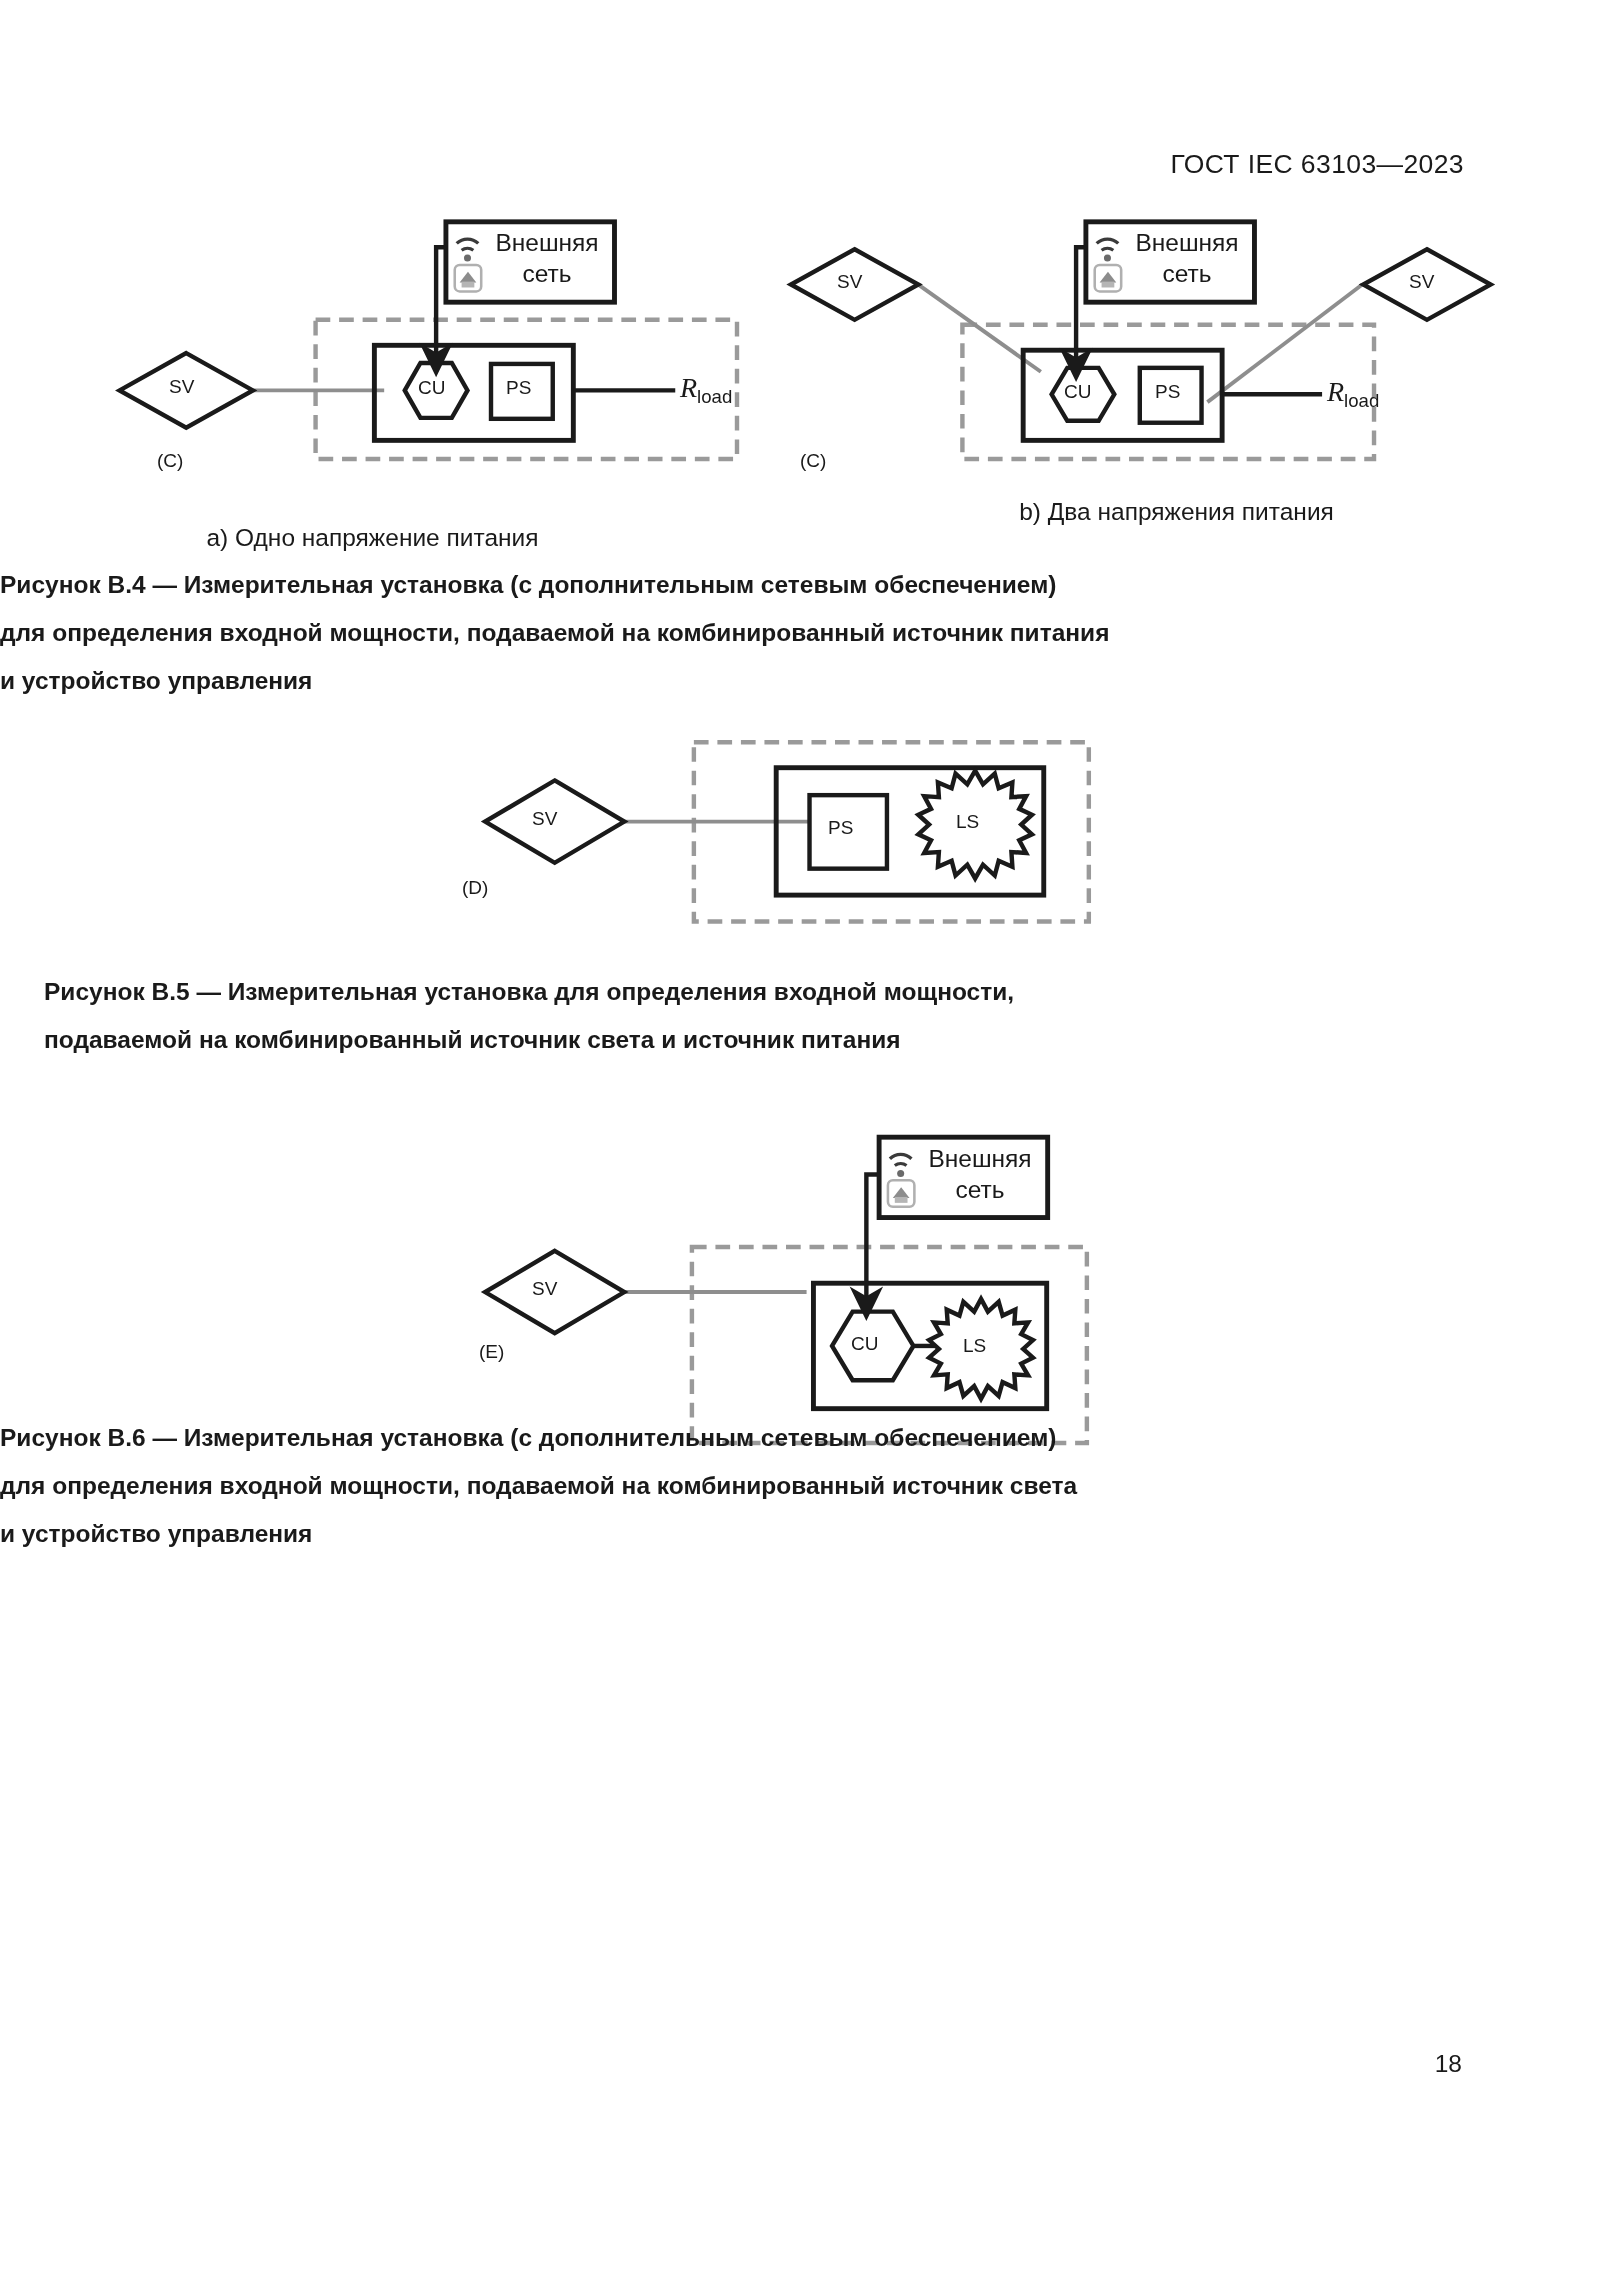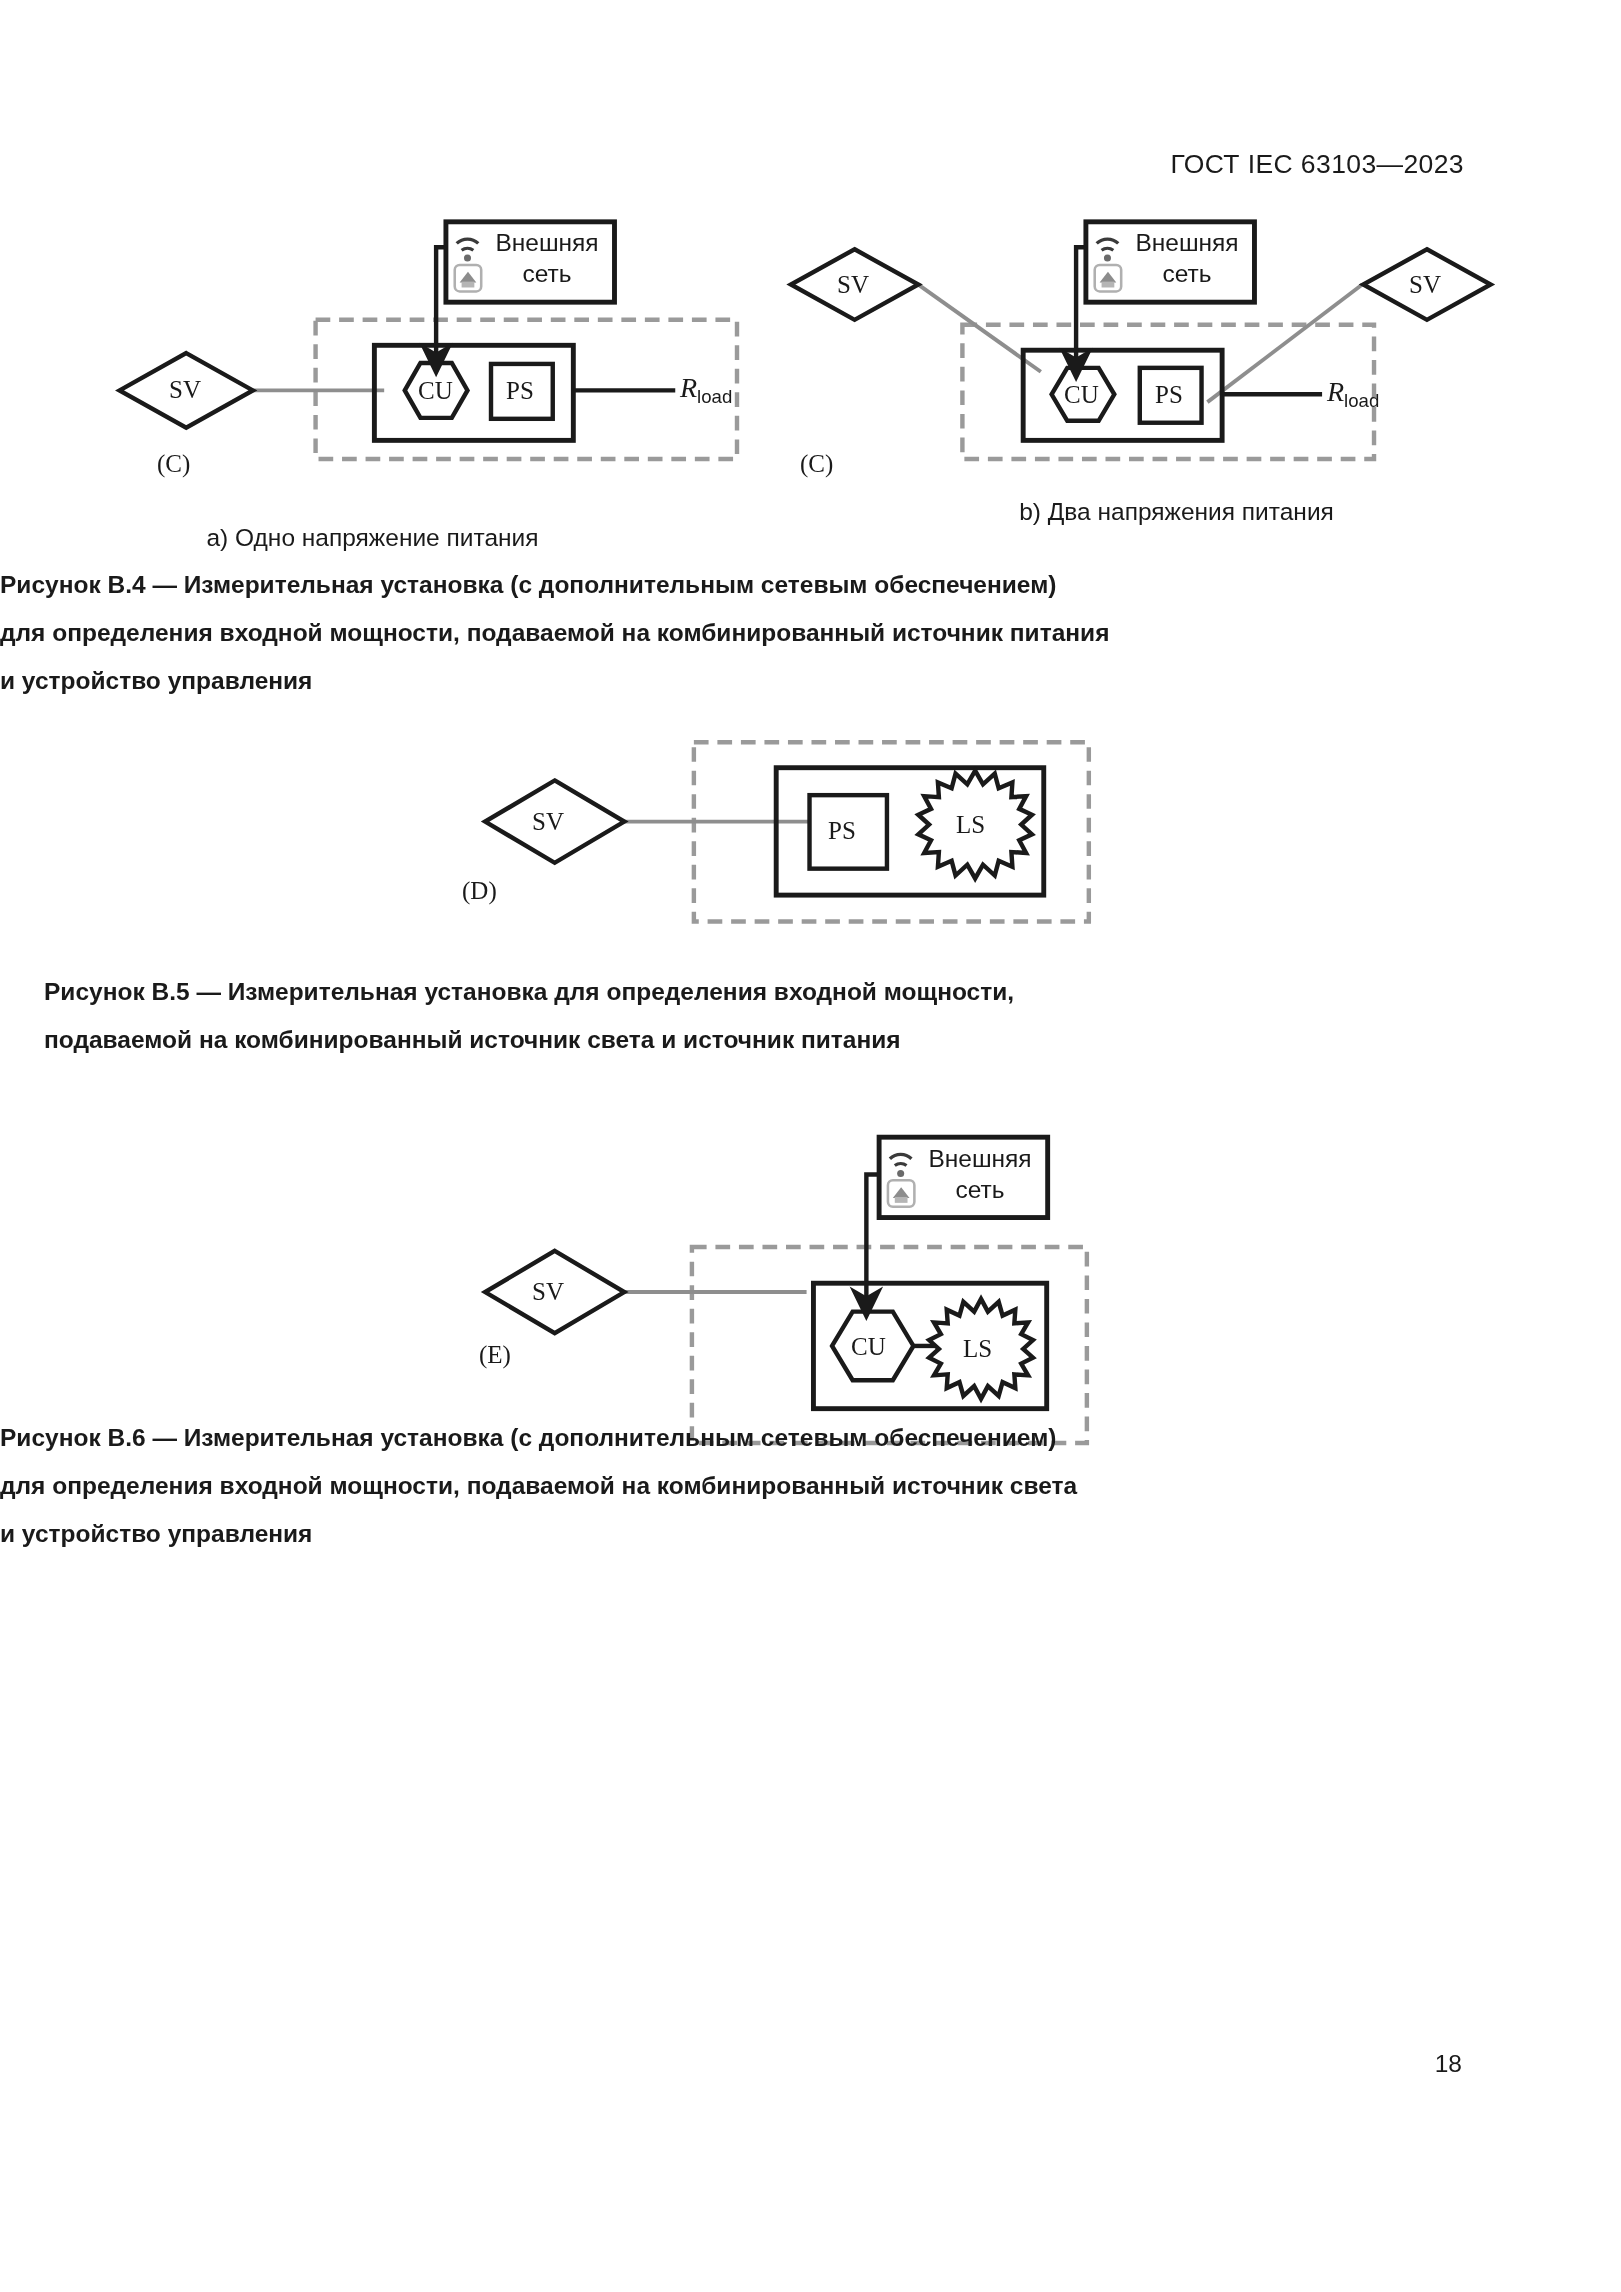--- a/index.html
+++ b/index.html
@@ -59,23 +59,22 @@
   .subcaption {
     position: absolute;
     font-size: 24.5px;
     text-align: center;
     white-space: nowrap;
   }
 
   
   .dlabel {
     position: absolute;
-    font-size: 25px;
-    white-space: nowrap;
-    font-family: Liberation Serif, serif;
+    font-size: 19px;
+    white-space: nowrap;
   }
 
   .rload {
     position: absolute;
     font-size: 26.5px;
     white-space: nowrap;
   }
   .rload i {
     font-style: italic;
     font-family: "Liberation Serif", serif;

